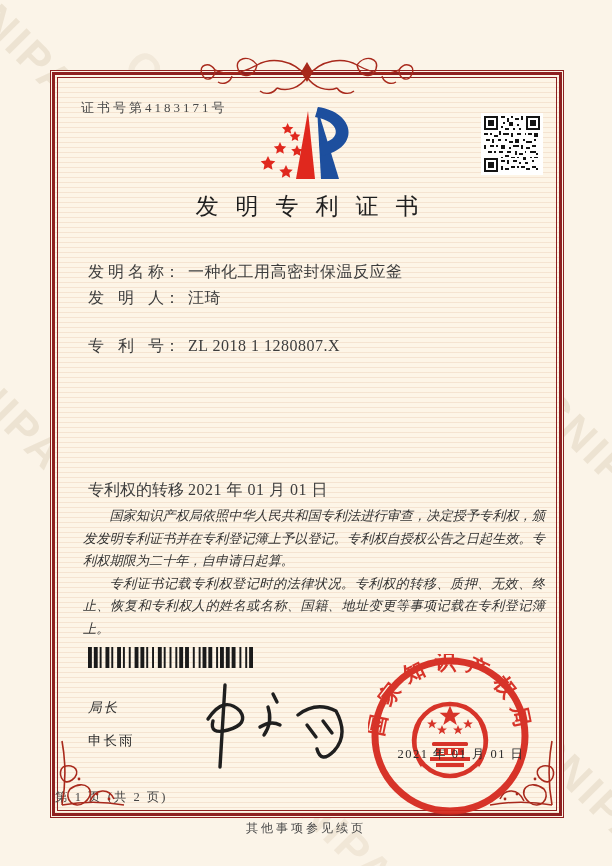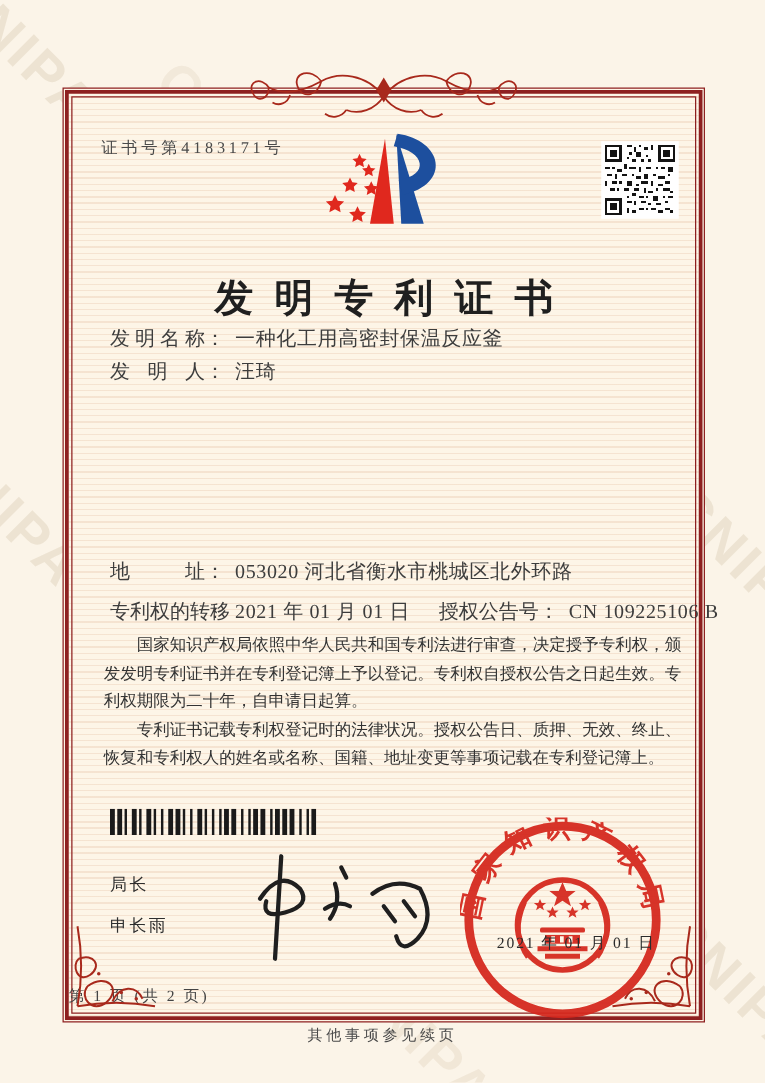--- a/index.html
+++ b/index.html
@@ -28,35 +28,35 @@
         rgba(253,245,231,0) 1px, rgba(253,245,231,0) 5px),
       #fdf5e7;
     border:3px solid #8e2020;
     box-shadow:0 0 0 1px #fdf4e6, 0 0 0 2px #8e2020;
   }
   .frame::before{
     content:"";position:absolute;left:2px;top:2px;right:2px;bottom:2px;
     border:1px solid #8e2020;pointer-events:none;
   }
   .cert-no{
-    left:26px;top:34px;font-size:13px;letter-spacing:3px;color:#4a4a4a;text-align:center;
+    left:26px;top:24px;font-size:13px;letter-spacing:3px;color:#4a4a4a;text-align:center;
   }
   .title{
     left:0;top:116px;width:100%;text-align:center;
-    font-size:31px;font-weight:bold;color:#1f1f1f;
-    letter-spacing:17px;text-indent:17px;margin-top:27px;
+    font-size:23px;font-weight:normal;color:#1f1f1f;
+    letter-spacing:17px;text-indent:17px;
   }
   .field-row{left:33px;top:0;width:452px;font-size:16px;line-height:20px;white-space:nowrap;}
   .flabel{display:inline-block;width:76px;text-align:justify;text-align-last:justify;vertical-align:top;}
   .fcolon{display:inline-block;margin-right:8px;}
   .fvalue{letter-spacing:0.5px;}
   .grant-no{position:absolute;left:263px;top:0;white-space:nowrap;}
   .paras{
     left:28px;top:430px;width:462px;font-size:13.2px;line-height:22.5px;
-    color:#333;text-align:justify;
+    color:#333;text-align:justify;font-style:italic;
   }
   .paras p{margin:0;text-indent:2em;}
   .issuer{left:33px;font-size:13.5px;letter-spacing:2px;color:#2e2e2e;}
   .page-info{left:0;top:714px;width:100%;text-align:left;font-size:12.5px;letter-spacing:2px;color:#444;}
   .footer-note{
     left:0;top:820px;width:612px;text-align:center;
     font-size:12px;letter-spacing:3px;color:#4a4a4a;
   }
   .seal-date{
     left:380px;top:746px;width:162px;text-align:center;
@@ -188,33 +188,30 @@
   </div>
 
   <div class="abs title">发明专利证书</div>
 
   <div class="abs field-row" style="top:187px;">
     <span class="flabel">发明名称</span><span class="fcolon">：</span><span class="fvalue">一种化工用高密封保温反应釜</span>
   </div>
   <div class="abs field-row" style="top:213px;">
     <span class="flabel">发明人</span><span class="fcolon">：</span><span class="fvalue">汪琦</span>
   </div>
-  <div class="abs field-row" style="top:373px;">
-    <span class="flabel">地址</span><span class="fcolon">：</span><span class="fvalue">053020 河北省衡水市桃城区北外环路</span>
+  <div class="abs field-row" style="top:261px;">
+    <span class="flabel">专利号</span><span class="fcolon">：</span><span class="fvalue">ZL 2018 1 1280807.X</span>
   </div>
   <div class="abs field-row" style="top:405px;">
     <span class="flabel">专利权的转移</span><span class="fcolon">：</span><span class="fvalue">2021 年 01 月 01 日</span>
-    <span class="grant-no">
-      <span>授权公告号</span><span class="fcolon">：</span><span class="fvalue">CN 109225106 B</span>
-    </span>
   </div>
 
   <div class="abs paras">
     <p>国家知识产权局依照中华人民共和国专利法进行审查，决定授予专利权，颁发发明专利证书并在专利登记簿上予以登记。专利权自授权公告之日起生效。专利权期限为二十年，自申请日起算。</p>
-    <p>专利证书记载专利权登记时的法律状况。授权公告日、质押、无效、终止、恢复和专利权人的姓名或名称、国籍、地址变更等事项记载在专利登记簿上。</p>
+    <p>专利证书记载专利权登记时的法律状况。专利权的转移、质押、无效、终止、恢复和专利权人的姓名或名称、国籍、地址变更等事项记载在专利登记簿上。</p>
   </div>
 
   <div class="abs" style="left:33px;top:572px;width:165px;height:21px;">
     <svg id="bc-svg" width="165" height="21" preserveAspectRatio="none" viewBox="0 0 85 21">
         <g id="bc-bars" fill="#1a1a1a">
           <rect x="0" y="0" width="2" height="21"></rect>
           <rect x="3" y="0" width="2" height="21"></rect>
           <rect x="6" y="0" width="1" height="21"></rect>
           <rect x="9" y="0" width="2" height="21"></rect>
           <rect x="12" y="0" width="1" height="21"></rect>
@@ -239,21 +236,21 @@
           <rect x="68" y="0" width="2" height="21"></rect>
           <rect x="71" y="0" width="2" height="21"></rect>
           <rect x="74" y="0" width="2" height="21"></rect>
           <rect x="78" y="0" width="1" height="21"></rect>
           <rect x="81" y="0" width="1" height="21"></rect>
           <rect x="83" y="0" width="2" height="21"></rect>
         </g>
       </svg>
   </div>
 
-  <div class="abs issuer" style="top:624px;">局长</div>
+  <div class="abs issuer" style="top:624px;font-style:italic;">局长</div>
   <div class="abs issuer" style="top:657px;font-family:Liberation Serif, serif;">申长雨</div>
 
   <div class="abs" style="left:125px;top:604px;width:170px;height:95px;">
     <svg width="170" height="95" viewBox="0 0 170 95">
       <g fill="none" stroke="#1f1f1f" stroke-width="3.4" stroke-linecap="round" stroke-linejoin="round">
         <path d="M28,40 q16,-24 32,-8 q9,13 -12,19 q-19,5 -15,-9"></path>
         <path d="M45,6 L40,88"></path>
         <path d="M88,28 q5,15 -4,28"></path>
         <path d="M80,48 q11,-7 20,-2"></path>
         <path d="M93,15 l4,8"></path>

